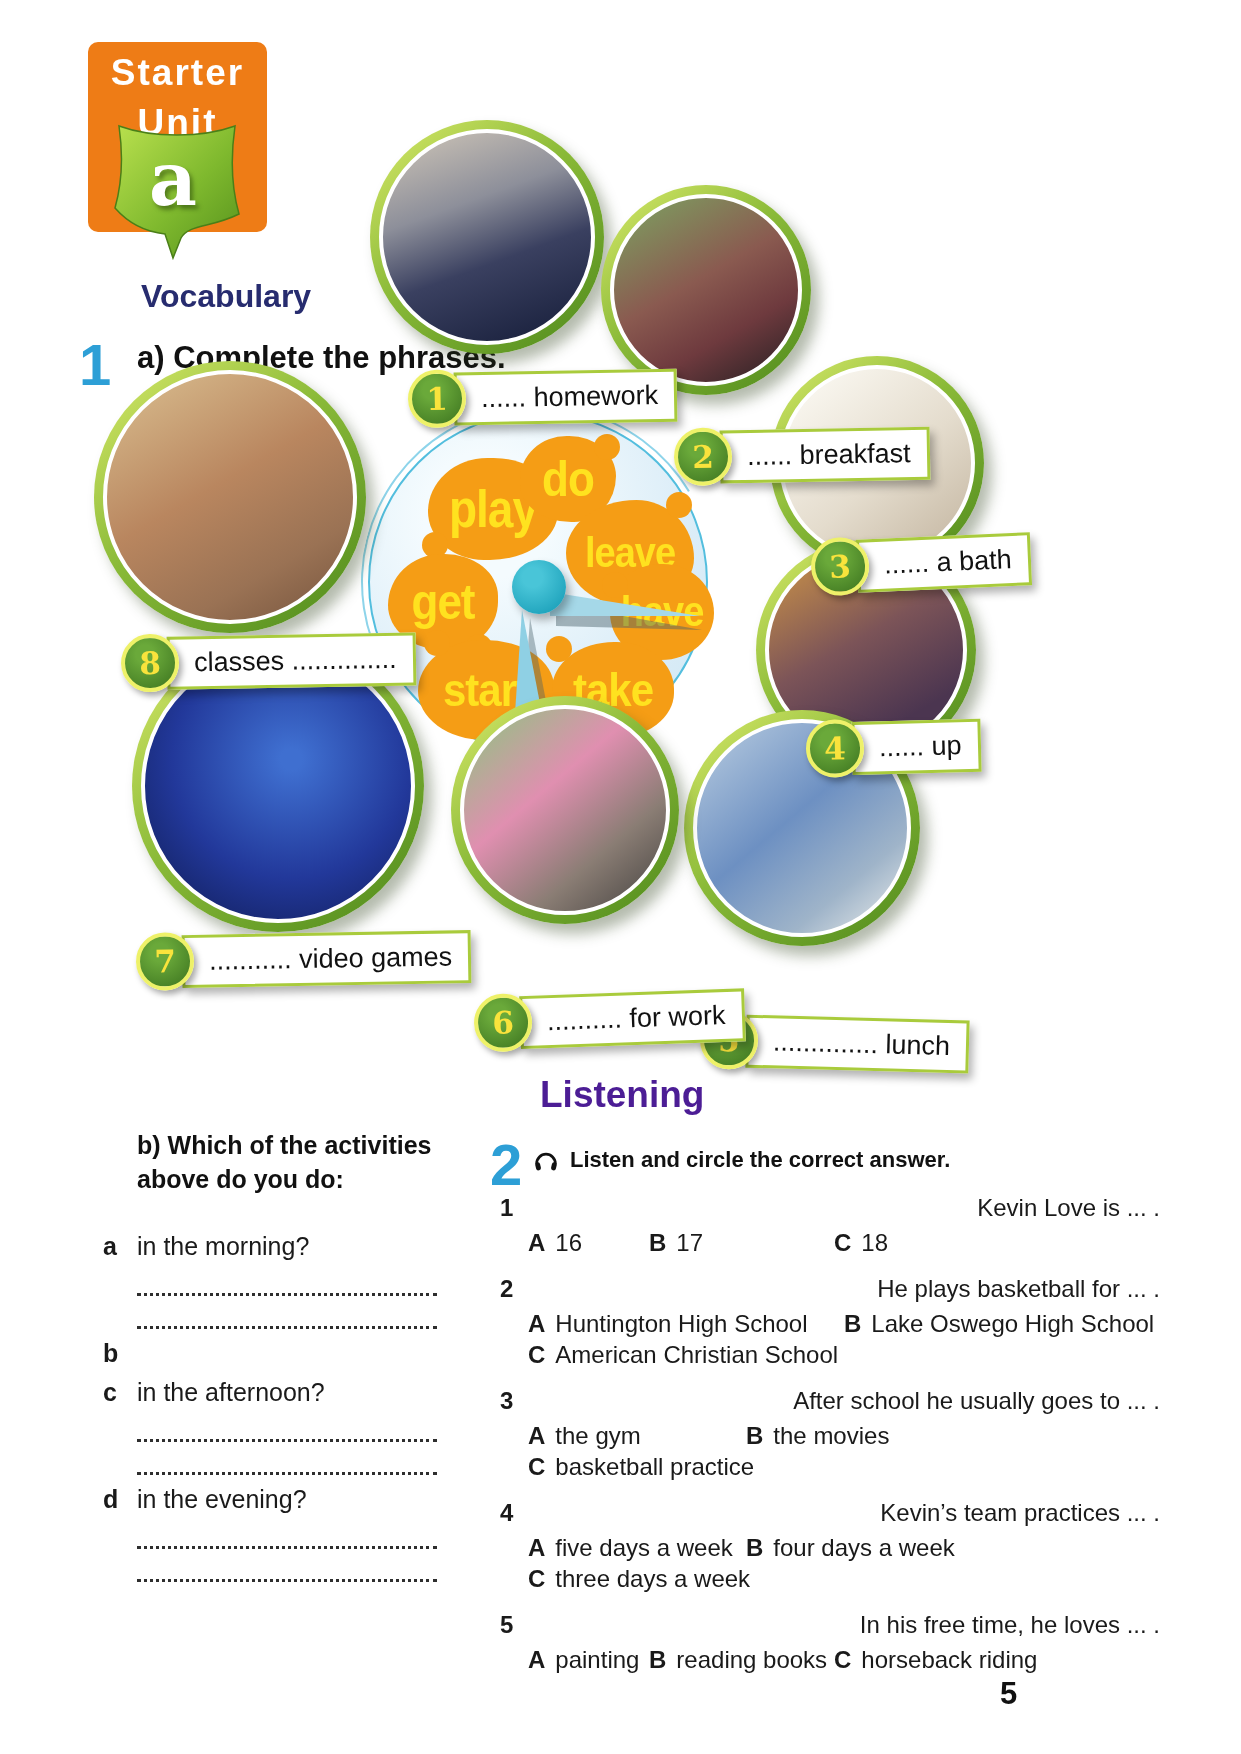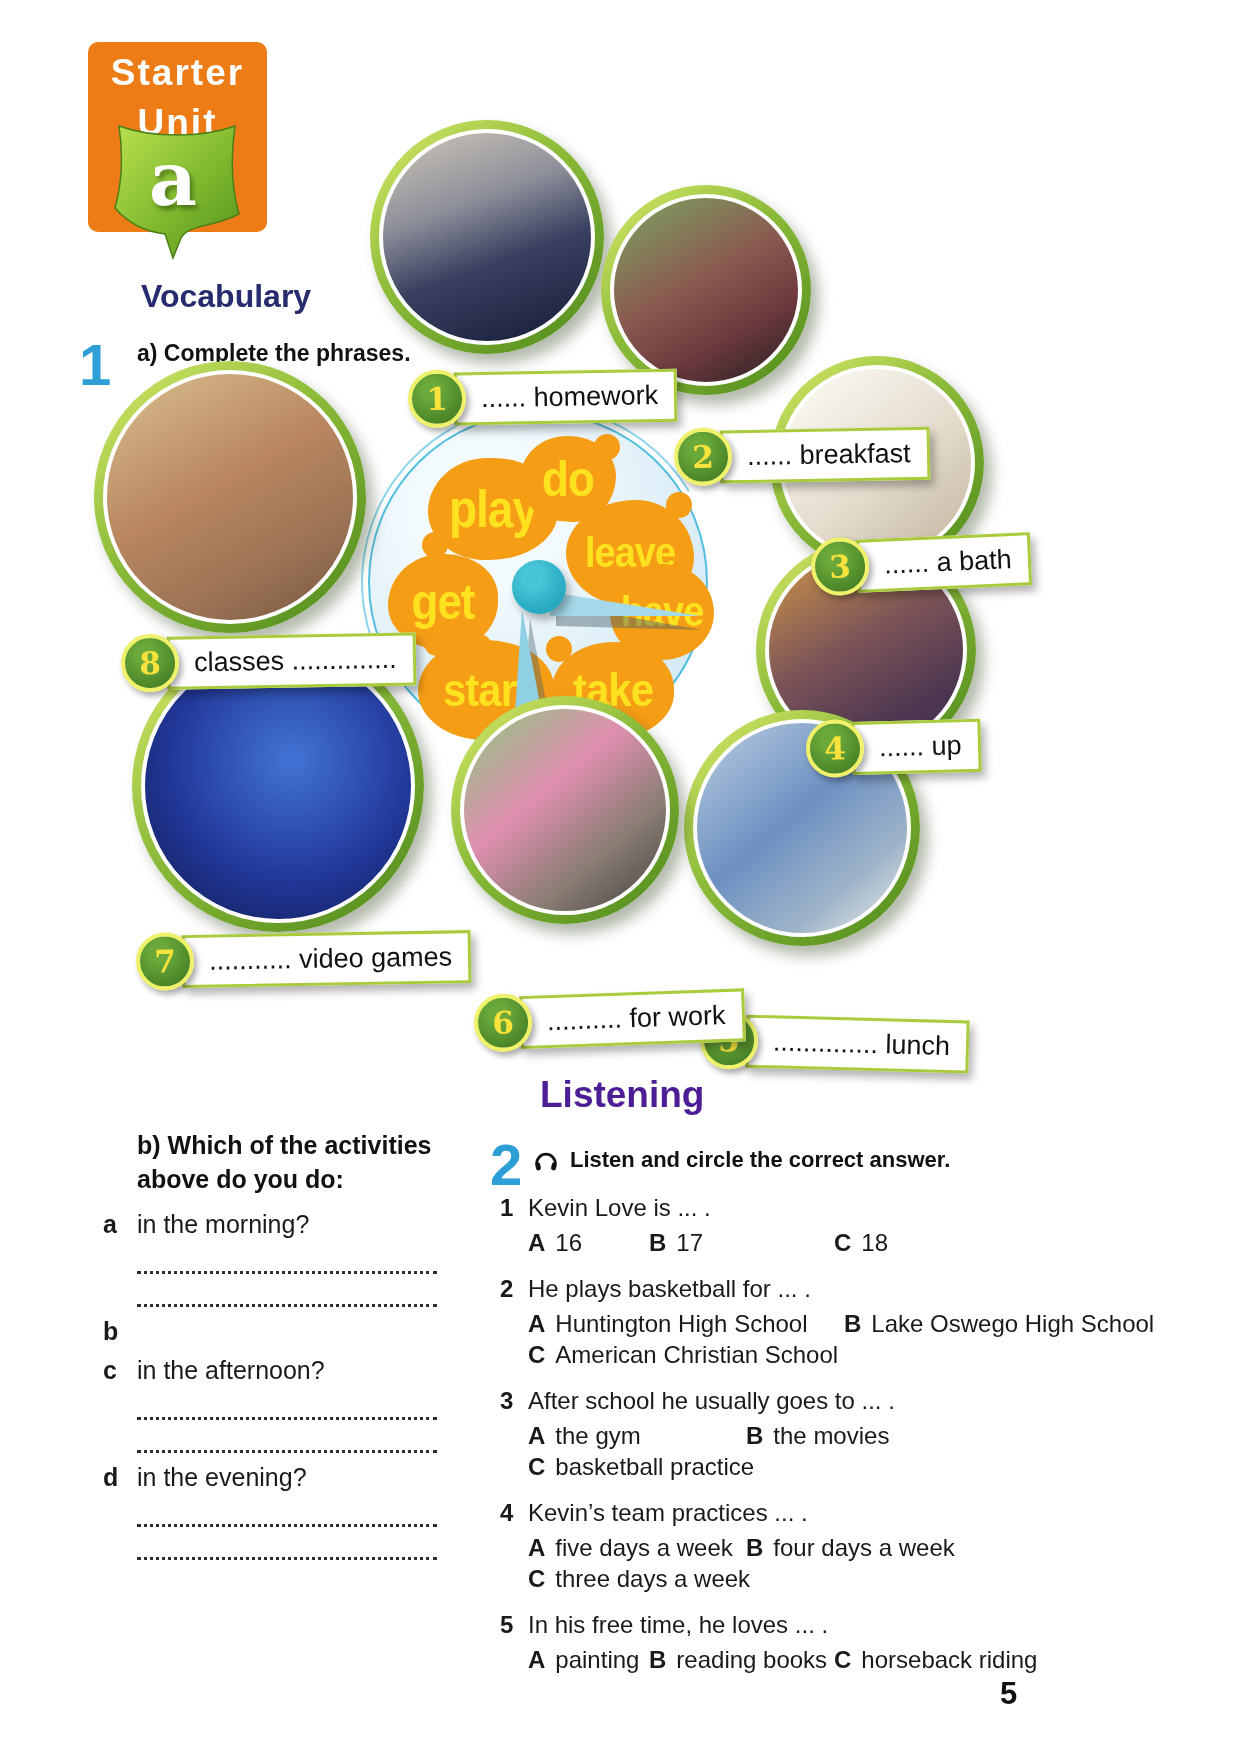--- a/index.html
+++ b/index.html
@@ -12,21 +12,21 @@
   .unit-badge .bt{width:100%;text-align:center;color:#fff;font-weight:bold;font-size:37px;line-height:42px;letter-spacing:2px;margin-top:10px;}
   .unit-flag{position:absolute;left:107px;top:120px;width:142px;height:148px;}
   .unit-flag .letter{position:absolute;left:0;top:16px;width:132px;text-align:center;color:#fff;font-weight:bold;
     font-size:74px;font-family:"DejaVu Serif",serif;text-shadow:3px 4px 4px rgba(40,70,10,.55);}
   
   .h-vocab{position:absolute;left:141px;top:278px;font-size:32px;font-weight:bold;color:#272c6f;}
   .h-listen{position:absolute;left:540px;top:1074px;font-size:37px;font-weight:bold;color:#4c1d95;}
   .ex-num{position:absolute;color:#2d9fd6;font-weight:bold;font-size:58px;line-height:58px;}
   .ex1-num{left:79px;top:336px;}
   .ex2-num{left:490px;top:1136px;}
-  .ex1a{position:absolute;left:137px;top:340px;font-size:23px;font-weight:bold;color:#111;}
+  .ex1a{position:absolute;left:137px;top:340px;font-size:31px;font-weight:bold;color:#111;}
   .ex2-row{position:absolute;left:532px;top:1146px;display:flex;align-items:center;gap:10px;}
   .ex2-row .instr{font-size:22px;font-weight:bold;color:#111;}
   
   .photo{position:absolute;border-radius:50%;background:linear-gradient(140deg,#c9e060 10%,#8aba38 45%,#5e9623 85%);
     box-shadow:8px 10px 14px rgba(40,60,20,.35);padding:9px;box-sizing:border-box;z-index:2;}
   .photo .img{width:100%;height:100%;border-radius:50%;border:4px solid #fff;box-sizing:border-box;}
   .photo-1{left:370px;top:120px;width:234px;height:234px;}
   .photo-1 .img{background:linear-gradient(160deg,#c7bfb4 5%,#8d8f9a 35%,#3a4060 60%,#1e2542 90%);}
   .photo-2{left:601px;top:185px;width:210px;height:210px;}
   .photo-2 .img{background:linear-gradient(150deg,#7f945e 10%,#8a5a50 45%,#6e3a3e 70%,#2f2326 95%);}
@@ -86,31 +86,31 @@
   .plabel-1{left:408px;top:368px;transform:rotate(-1deg);}
   .plabel-2{left:674px;top:426px;transform:rotate(-1deg);}
   .plabel-3{left:811px;top:534px;transform:rotate(-2.5deg);}
   .plabel-4{left:806px;top:718px;transform:rotate(-1.5deg);}
   .plabel-5{left:700px;top:1014px;transform:rotate(1.5deg);}
   .plabel-6{left:474px;top:990px;transform:rotate(-2deg);}
   .plabel-7{left:136px;top:930px;transform:rotate(-1deg);}
   .plabel-8{left:121px;top:632px;transform:rotate(-1deg);}
   
   .partb{position:absolute;left:103px;top:1128px;width:360px;}
-  .partb .pb-head{font-size:25px;font-weight:bold;color:#111;width:310px;margin-left:34px;margin-bottom:14px;line-height:34px;}
+  .partb .pb-head{font-size:25px;font-weight:bold;color:#111;width:310px;margin-left:34px;margin-bottom:36px;line-height:34px;}
   .pbitem{display:flex;margin-bottom:10px;}
   .pbletter{width:34px;flex:none;font-size:25px;font-weight:bold;}
   .pbq{font-size:25px;margin-bottom:2px;}
   .ansline{width:300px;height:30px;border-bottom:3px dotted #2e2e2e;}
   
   .questions{position:absolute;left:500px;top:1192px;width:660px;}
   .q{display:flex;margin-bottom:15px;}
   .qnum{width:28px;flex:none;font-size:24px;font-weight:bold;line-height:31px;}
   .qbody{flex:1;}
-  .qprompt{font-size:24px;line-height:31px;margin-bottom:4px;}
+  .qprompt{font-size:24px;line-height:31px;margin-bottom:4px;text-align:right;}
   .optrow{display:flex;line-height:31px;}
   .opt{font-size:24px;display:flex;gap:10px;}
   .opt b{font-weight:bold;}
   .w121{width:121px;flex:none;}
   .w185{width:185px;flex:none;}
   .w218{width:218px;flex:none;}
   .w316{width:316px;flex:none;}
   .pagenum{position:absolute;left:1000px;top:1676px;font-size:31px;font-weight:bold;color:#111;}
 </style>
 </head>

